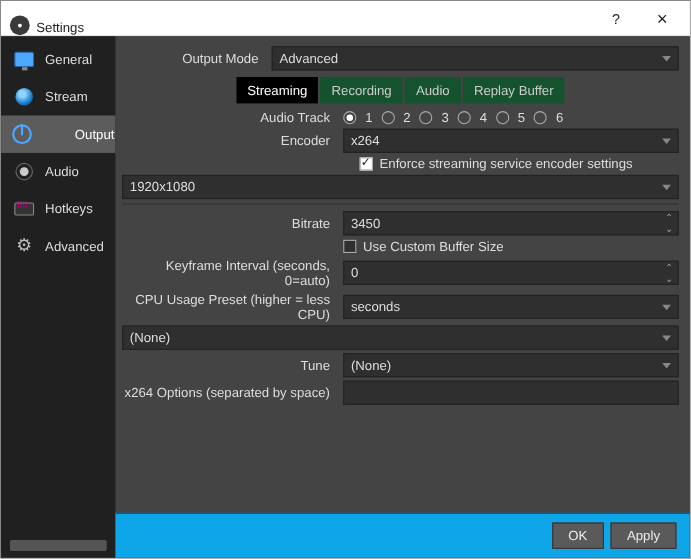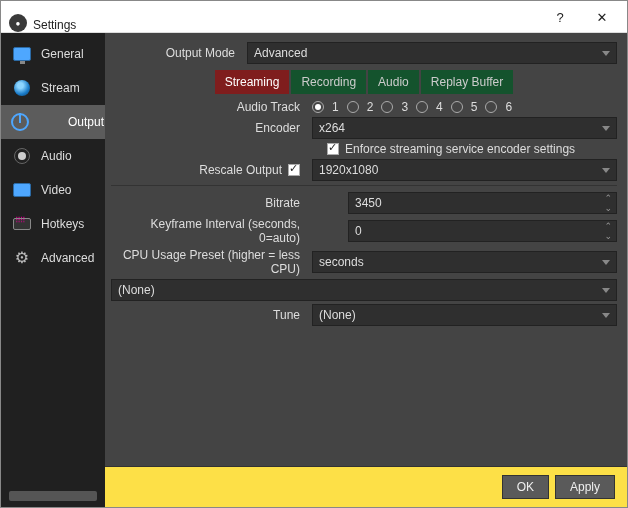--- a/index.html
+++ b/index.html
@@ -25,43 +25,43 @@
 .main { flex: 1; background: #444; color: #ddd; display: flex; flex-direction: column; min-width: 0; position: relative; justify-content: space-between; }
 .maininner { flex: 1; overflow: auto; padding: 6px 10px 4px 6px; }
 
 .row { display: flex; align-items: center; gap: 6px; margin: 3px 0; }
 .row .lbl { width: 195px; text-align: right; padding-right: 6px; font-size: 12px; color: #ddd; }
 .row .ctl { flex: 1; min-width: 0; }
 
 .select { background: #2f2f2f; border: 1px solid #222; color: #ddd; height: 22px; padding: 2px 20px 2px 6px; position: relative; display: flex; align-items: center; }
 .select::after { content: ''; position: absolute; right: 6px; top: 8px; width: 0; height: 0; border-left: 4px solid transparent; border-right: 4px solid transparent; border-top: 5px solid #888; }
 
-.spin { background: #2f2f2f; border: 1px solid #222; color: #ddd; height: 22px; padding: 2px 20px 2px 6px; position: relative; display: flex; align-items: center; margin-left: 36px; }
+.spin { background: #2f2f2f; border: 1px solid #222; color: #ddd; height: 22px; padding: 2px 20px 2px 6px; position: relative; display: flex; align-items: center; }
 .spin::before { content: '⌃'; position: absolute; right: 4px; top: 0px; font-size: 9px; color: #999; line-height: 10px; }
 .spin::after { content: '⌄'; position: absolute; right: 4px; bottom: 0px; font-size: 9px; color: #999; line-height: 10px; }
 
 .tabs { display: flex; justify-content: center; margin: 6px 0; }
 .tabs .tab { background: #14532d; color: #ccc; padding: 5px 10px; margin: 0 1px; cursor: pointer; font-size: 12px; }
-.tabs .tab.active { background: #7f1d1d; color: #fff; }
+.tabs .tab.active { background: #000000; color: #fff; }
 
 .radiorow { display: flex; align-items: center; gap: 8px; flex: 1; }
 .radio { width: 12px; height: 12px; border: 1px solid #aaa; border-radius: 50%; display: inline-block; position: relative; }
 .radio.checked::after { content: ''; position: absolute; left: 2px; top: 2px; width: 6px; height: 6px; background: #fff; border-radius: 50%; }
 .rnum { color: #ddd; }
 
 .cbox { width: 12px; height: 12px; border: 1px solid #aaa; background: #2f2f2f; display: inline-block; position: relative; flex-shrink: 0; }
 .cbox.checked::after { content: '✓'; position: absolute; left: 0px; top: -3px; color: #fff; font-size: 11px; }
 .cbox.filled { background: #fff; }
 .cbox.filled::after { color: #222; }
 
 .textinput { background: #2f2f2f; border: 1px solid #222; color: #ddd; height: 22px; padding: 2px 6px; flex: 1; display: flex; align-items: center; min-width: 40px; }
 
 .divider { height: 1px; background: #333; margin: 4px 0 6px; }
 
-.footer { display: flex; justify-content: flex-end; gap: 6px; padding: 8px 12px; background: #fde047; border-top: 1px solid #333; }
+.footer { display: flex; justify-content: flex-end; gap: 6px; padding: 8px 12px; background: #0ea5e9; border-top: 1px solid #333; }
 .fbtn { background: #5a5a5a; border: 1px solid #333; color: #eee; padding: 4px 14px; font-size: 12px; cursor: pointer; }
 
 
 .ic-general { display:inline-block; width:18px; height:14px; background:#4ea7ff; border:1px solid #2b6aa5; border-radius:2px; position:relative; }
 .ic-general::after { content:''; position:absolute; bottom:-4px; left:6px; width:5px; height:3px; background:#888; }
 .ic-stream { display:inline-block; width:16px; height:16px; border-radius:50%; background: radial-gradient(circle at 40% 35%, #8cd5ff 20%, #1a7cc9 60%, #0a3a63 100%); }
 .ic-output { display:inline-block; width:18px; height:18px; border-radius:50%; border:2px solid #4ea7ff; position:relative; }
 .ic-output::after { content:''; position:absolute; left:6px; top:-2px; width:2px; height:10px; background:#4ea7ff; }
 .ic-audio { display:inline-block; width:16px; height:16px; border-radius:50%; background:#222; position:relative; border:1px solid #666;}
 .ic-audio::after { content:''; position:absolute; left:3px; top:3px; width:8px; height:8px; border-radius:50%; background:#ccc; }
@@ -104,26 +104,20 @@
         <span>Output</span>
       </div>
       <div class="sitem">
         <span class="sicon">
             <span class="ic-audio"></span>
           </span>
         <span>Audio</span>
       </div>
       <div class="sitem">
         <span class="sicon">
-            <span class="ic-video"></span>
-          </span>
-        <span>Video</span>
-      </div>
-      <div class="sitem">
-        <span class="sicon">
             <span class="ic-hotkeys"></span>
           </span>
         <span>Hotkeys</span>
       </div>
       <div class="sitem">
         <span class="sicon ic-adv">⚙</span>
         <span>Advanced</span>
       </div>
       <div class="spacer"></div>
       <div class="sbar"></div>
@@ -173,39 +167,42 @@
 
         <div class="row">
           <div class="lbl"></div>
           <div class="ctl" style="display:flex;align-items:center;gap:6px;padding-left:15px;">
             <span class="cbox filled checked"></span>
             <span>Enforce streaming service encoder settings</span>
           </div>
         </div>
 
         <div class="row">
-          <div class="lbl" style="display:flex;align-items:center;justify-content:flex-end;gap:6px;">
-            <span>Rescale Output</span>
-            <span class="cbox filled checked"></span>
-          </div>
           <div class="ctl select">
             <span>1920x1080</span>
           </div>
         </div>
 
         <div class="divider"></div>
 
 
         <div class="row">
           <div class="lbl">Bitrate</div>
           <div class="ctl spin">
             <span>3450</span>
           </div>
         </div>
 
+        <div class="row">
+          <div class="lbl"></div>
+          <div class="ctl" style="display:flex;align-items:center;gap:6px;">
+            <span class="cbox"></span>
+            <span>Use Custom Buffer Size</span>
+          </div>
+        </div>
 
         <div class="row">
           <div class="lbl">Keyframe Interval (seconds, 0=auto)</div>
           <div class="ctl spin">
             <span>0</span>
           </div>
         </div>
 
         <div class="row">
           <div class="lbl">CPU Usage Preset (higher = less CPU)</div>
@@ -220,20 +217,26 @@
           </div>
         </div>
 
         <div class="row">
           <div class="lbl">Tune</div>
           <div class="ctl select">
             <span>(None)</span>
           </div>
         </div>
 
+        <div class="row">
+          <div class="lbl">x264 Options (separated by space)</div>
+          <div class="textinput">
+            <span></span>
+          </div>
+        </div>
 
       </div>
 
       <div class="footer">
         <div class="fbtn">OK</div>
         <div class="fbtn">Apply</div>
       </div>
     </div>
 
   </div>

